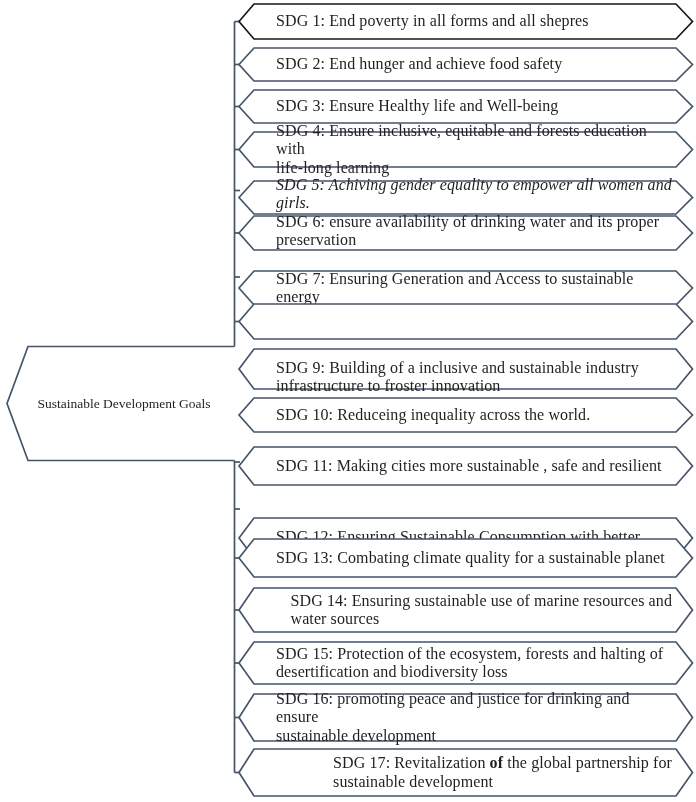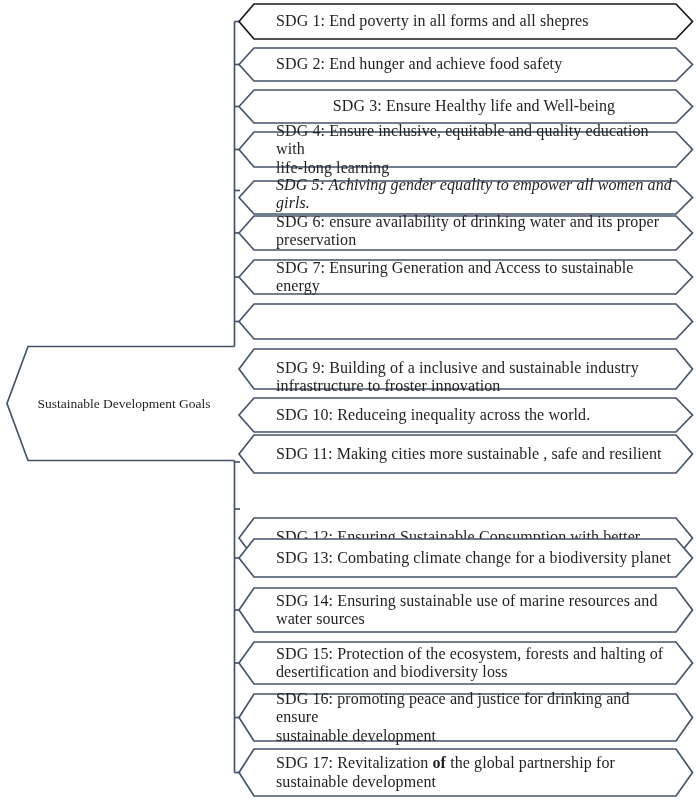--- a/index.html
+++ b/index.html
@@ -83,48 +83,48 @@
           <polygon points="1,18.5 16,1 438,1 454.5,18.5 438,36 16,36" fill="#ffffff" stroke="var(--outline-first)" stroke-width="1.7"></polygon>
         </svg>
         <div class="lbl">SDG 1: End poverty in all forms and all shepres</div>
       </div>
       <div class="sdg-box" style="top: 47px; height: 35px;">
         <svg width="456" height="35" viewBox="0 0 456 35">
           <polygon points="1,17.5 16,1 438,1 454.5,17.5 438,34 16,34" fill="#ffffff" stroke="var(--outline)" stroke-width="1.7"></polygon>
         </svg>
         <div class="lbl">SDG 2: End hunger and achieve food safety</div>
       </div>
-      <div class="sdg-box" style="top: 89px; height: 35px; justify-content: center;">
+      <div class="sdg-box" style="top: 89px; height: 35px;">
         <svg width="456" height="35" viewBox="0 0 456 35">
           <polygon points="1,17.5 16,1 438,1 454.5,17.5 438,34 16,34" fill="#ffffff" stroke="var(--outline)" stroke-width="1.7"></polygon>
         </svg>
         <div class="lbl">SDG 3: Ensure Healthy life and Well-being</div>
       </div>
       <div class="sdg-box" style="top: 131px; height: 37px;">
         <svg width="456" height="37" viewBox="0 0 456 37">
           <polygon points="1,18.5 16,1 438,1 454.5,18.5 438,36 16,36" fill="#ffffff" stroke="var(--outline)" stroke-width="1.7"></polygon>
         </svg>
-        <div class="lbl">SDG 4: Ensure inclusive, equitable and quality education with
+        <div class="lbl">SDG 4: Ensure inclusive, equitable and forests education with
 life-long learning</div>
       </div>
       <div class="sdg-box" style="top: 180px; height: 28px; font-style: italic;">
         <svg width="456" height="35" viewBox="0 0 456 35">
           <polygon points="1,17.5 16,1 438,1 454.5,17.5 438,34 16,34" fill="#ffffff" stroke="var(--outline)" stroke-width="1.7"></polygon>
         </svg>
         <div class="lbl">SDG 5: Achiving gender equality to empower all women and
 girls.</div>
       </div>
       <div class="sdg-box" style="top: 215px; height: 32px;">
         <svg width="456" height="36" viewBox="0 0 456 36">
           <polygon points="1,18 16,1 438,1 454.5,18 438,35 16,35" fill="#ffffff" stroke="var(--outline)" stroke-width="1.7"></polygon>
         </svg>
         <div class="lbl">SDG 6: ensure availability of drinking water and its proper
 preservation</div>
       </div>
-      <div class="sdg-box" style="top: 259px; height: 36px;">
+      <div class="sdg-box" style="top: 270px; height: 36px;">
         <svg width="456" height="36" viewBox="0 0 456 36">
           <polygon points="1,18 16,1 438,1 454.5,18 438,35 16,35" fill="#ffffff" stroke="var(--outline)" stroke-width="1.7"></polygon>
         </svg>
         <div class="lbl">SDG 7: Ensuring Generation and Access to sustainable energy</div>
       </div>
       <div class="sdg-box" style="top: 303px; height: 37px;">
         <svg width="456" height="37" viewBox="0 0 456 37">
           <polygon points="1,18.5 16,1 438,1 454.5,18.5 438,36 16,36" fill="#ffffff" stroke="var(--outline)" stroke-width="1.7"></polygon>
         </svg>
       </div>
@@ -134,61 +134,61 @@
         </svg>
         <div class="lbl">SDG 9: Building of a inclusive and sustainable industry
 infrastructure to froster innovation</div>
       </div>
       <div class="sdg-box" style="top: 397px; height: 36px;">
         <svg width="456" height="36" viewBox="0 0 456 36">
           <polygon points="1,18 16,1 438,1 454.5,18 438,35 16,35" fill="#ffffff" stroke="var(--outline)" stroke-width="1.7"></polygon>
         </svg>
         <div class="lbl">SDG 10: Reduceing inequality across the world.</div>
       </div>
-      <div class="sdg-box" style="top: 434px; height: 40px;">
+      <div class="sdg-box" style="top: 446px; height: 40px;">
         <svg width="456" height="40" viewBox="0 0 456 40">
           <polygon points="1,20 16,1 438,1 454.5,20 438,39 16,39" fill="#ffffff" stroke="var(--outline)" stroke-width="1.7"></polygon>
         </svg>
         <div class="lbl">SDG 11: Making cities more sustainable , safe and resilient</div>
       </div>
       <div class="sdg-box" style="top: 471px; height: 58px; margin-top: 46px;">
         <svg width="456" height="42" viewBox="0 0 456 42">
           <polygon points="1,21 16,1 438,1 454.5,21 438,41 16,41" fill="#ffffff" stroke="var(--outline)" stroke-width="1.7"></polygon>
         </svg>
         <div class="lbl">SDG 12: Ensuring Sustainable Consumption with better
 production pattern</div>
       </div>
       <div class="sdg-box" style="top: 538px; height: 40px;">
         <svg width="456" height="40" viewBox="0 0 456 40">
           <polygon points="1,20 16,1 438,1 454.5,20 438,39 16,39" fill="#ffffff" stroke="var(--outline)" stroke-width="1.7"></polygon>
         </svg>
-        <div class="lbl">SDG 13: Combating climate change for a biodiversity planet</div>
+        <div class="lbl">SDG 13: Combating climate quality for a sustainable planet</div>
       </div>
-      <div class="sdg-box" style="top: 587px; height: 46px;">
+      <div class="sdg-box" style="top: 587px; height: 46px; justify-content: flex-end;">
         <svg width="456" height="46" viewBox="0 0 456 46">
           <polygon points="1,23 16,1 438,1 454.5,23 438,45 16,45" fill="#ffffff" stroke="var(--outline)" stroke-width="1.7"></polygon>
         </svg>
         <div class="lbl">SDG 14: Ensuring sustainable use of marine resources and
 water sources</div>
       </div>
       <div class="sdg-box" style="top: 641px; height: 44px;">
         <svg width="456" height="44" viewBox="0 0 456 44">
           <polygon points="1,22 16,1 438,1 454.5,22 438,43 16,43" fill="#ffffff" stroke="var(--outline)" stroke-width="1.7"></polygon>
         </svg>
         <div class="lbl">SDG 15: Protection of the ecosystem, forests and halting of
 desertification and biodiversity loss</div>
       </div>
       <div class="sdg-box" style="top: 693px; height: 49px;">
         <svg width="456" height="49" viewBox="0 0 456 49">
           <polygon points="1,24.5 16,1 438,1 454.5,24.5 438,48 16,48" fill="#ffffff" stroke="var(--outline)" stroke-width="1.7"></polygon>
         </svg>
         <div class="lbl">SDG 16: promoting peace and justice for drinking and ensure
 sustainable development</div>
       </div>
-      <div class="sdg-box" style="top: 748px; height: 49px;">
+      <div class="sdg-box" style="top: 748px; height: 49px; justify-content: flex-end;">
         <svg width="456" height="49" viewBox="0 0 456 49">
           <polygon points="1,24.5 16,1 438,1 454.5,24.5 438,48 16,48" fill="#ffffff" stroke="var(--outline)" stroke-width="1.7"></polygon>
         </svg>
         <div class="lbl">SDG 17: Revitalization <b>of</b> the global partnership for
 sustainable development</div>
       </div>
     </div>
 
 </div>
 

